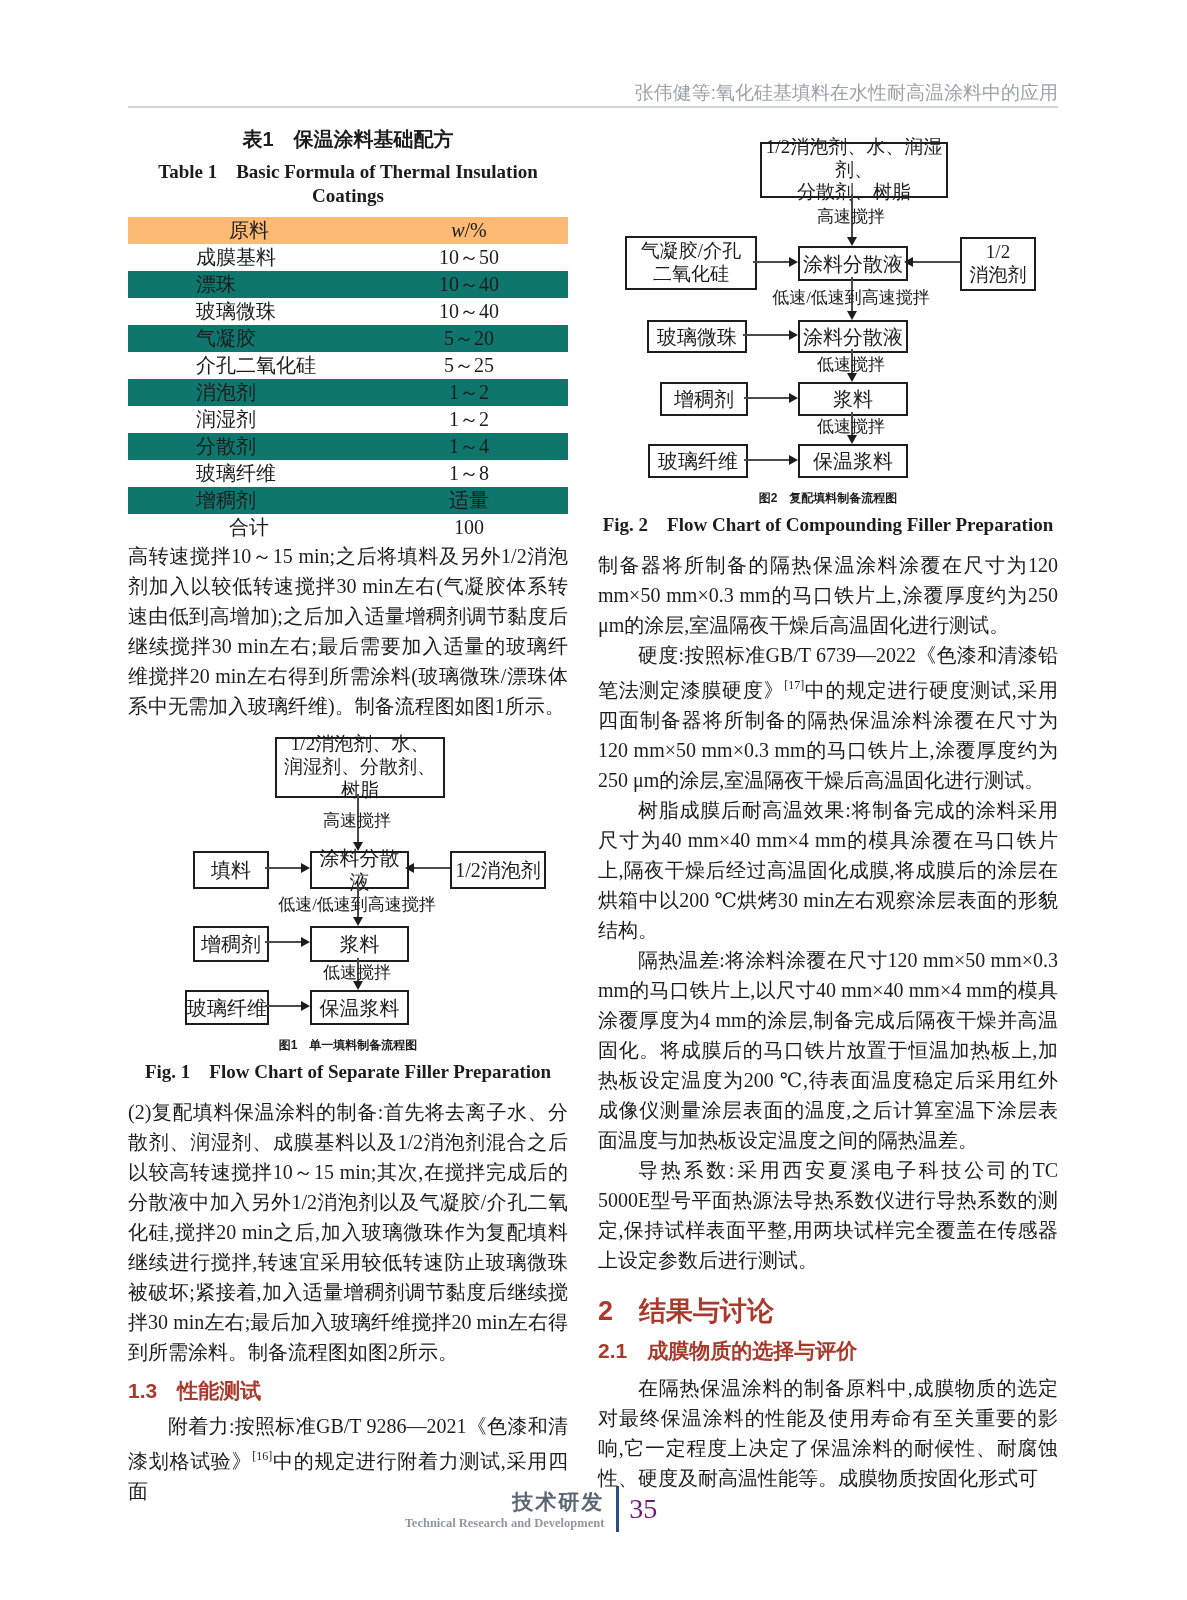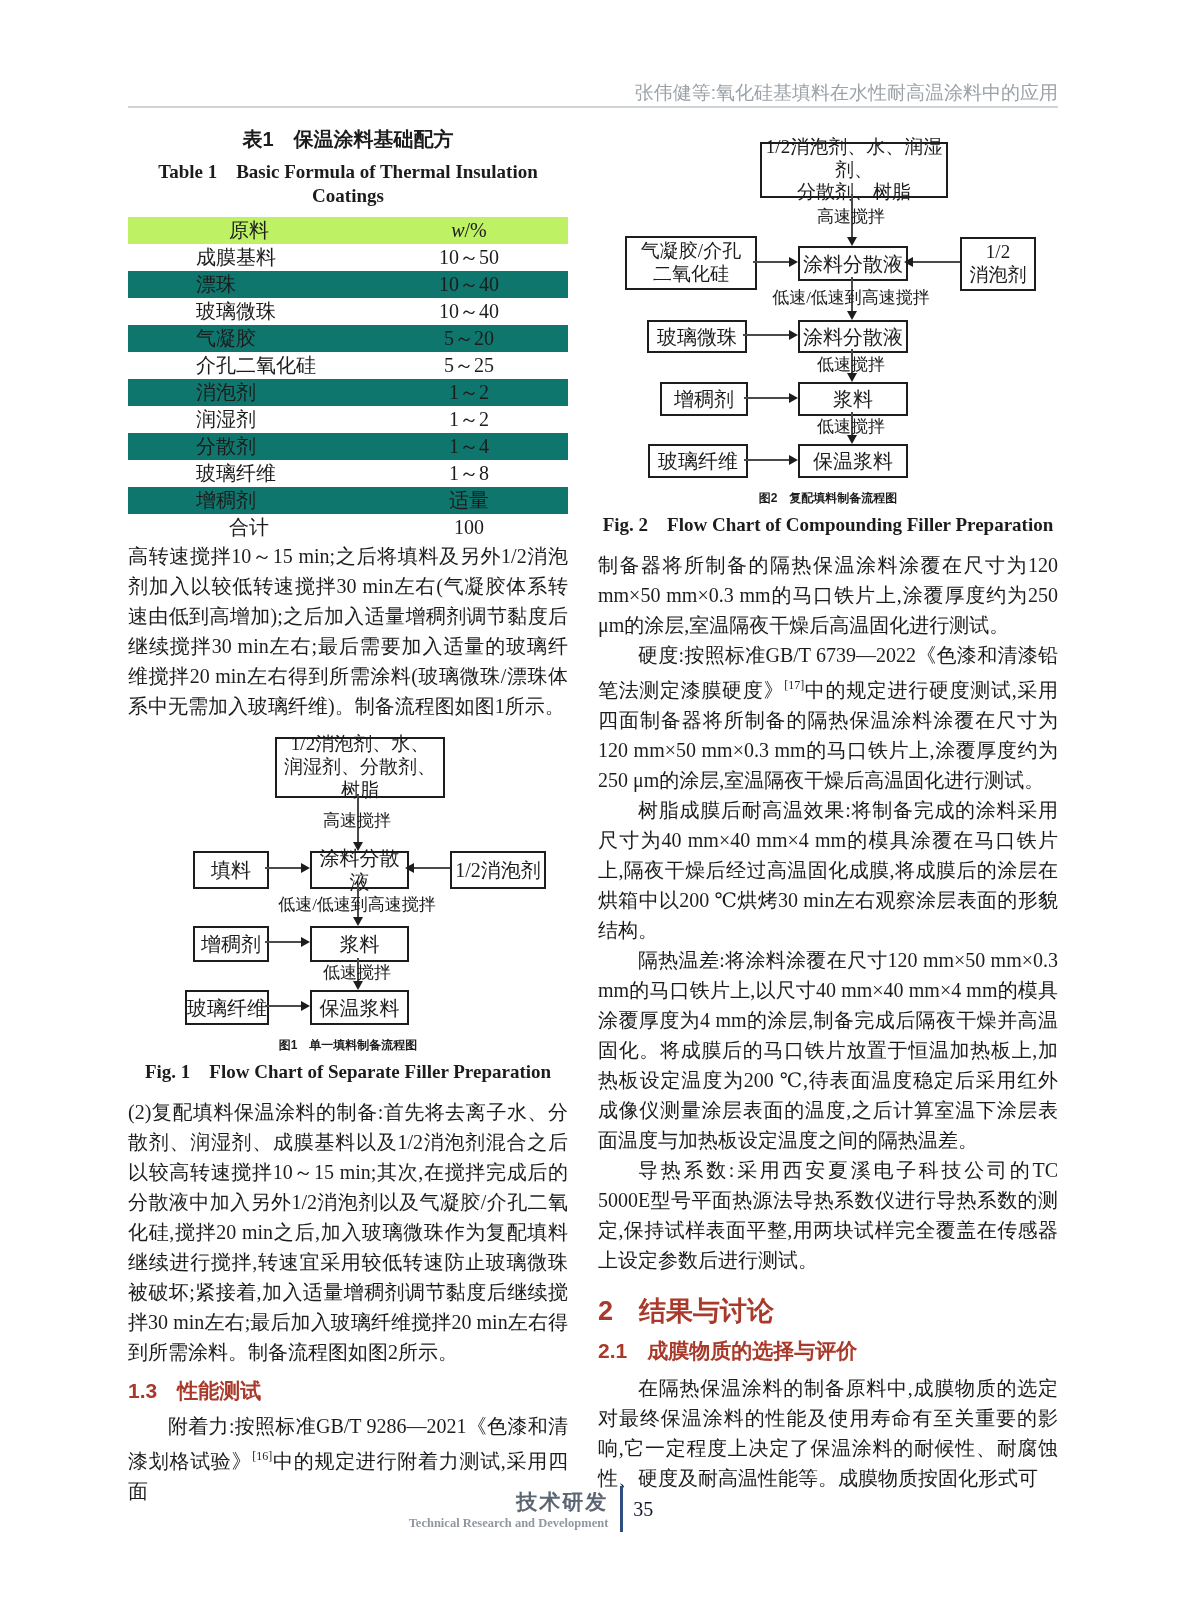--- a/index.html
+++ b/index.html
@@ -12,21 +12,21 @@
   
   .col-left{position:absolute;left:128px;top:126px;width:440px;}
   .col-right{position:absolute;left:598px;top:142px;width:460px;}
   
   .tbl-cap-zh{text-align:center;font-weight:bold;font-size:20px;
         font-family:"Liberation Sans","DejaVu Sans",sans-serif;margin:0;}
   .tbl-cap-en{text-align:center;font-weight:bold;font-size:19px;margin:6px 0 0;}
   
   table.formula{width:100%;border-collapse:collapse;margin-top:10px;font-size:20px;}
   table.formula th,table.formula td{height:27px;padding:0;font-weight:normal;}
-  table.formula th{background:#bef264;}
+  table.formula th{background:#fdba74;}
   table.formula td.name{width:55%;text-align:left;padding-left:68px;}
   table.formula th.name{width:55%;text-align:center;padding-left:0;}
   table.formula td.val,table.formula th.val{width:45%;text-align:center;}
   table.formula tr.stripe{background:#0f766e;}
   table.formula tr.total td.name{text-align:center;padding-left:0;}
   .ital{font-style:italic;}
   
   p.body{font-size:20px;line-height:30px;text-align:justify;margin:0;}
   p.indent{text-indent:2em;}
   sup.ref{font-size:12px;}
@@ -56,21 +56,21 @@
         font-family:"Liberation Sans","DejaVu Sans",sans-serif;margin:16px 0 0;}
   .fig-cap-en{text-align:center;font-weight:bold;font-size:19px;margin:5px 0 12px;}
   
   .footer{position:absolute;top:1486px;left:0;width:1062px;display:flex;
         justify-content:center;align-items:center;}
   .f-text{text-align:right;}
   .f-zh{font-family:"Liberation Sans","DejaVu Sans",sans-serif;font-weight:bold;
         font-size:21px;color:#5c6672;letter-spacing:2px;}
   .f-en{font-size:12.5px;color:#9097a0;font-weight:bold;}
   .f-bar{width:3px;height:46px;background:#2f4e80;margin:0 10px 0 12px;}
-  .f-num{font-size:20px;color:#0f172a;}
+  .f-num{font-size:28px;color:#701a75;}
   .mt10{margin-top:10px;} .mt14{margin-top:14px;} .mt16{margin-top:16px;}
 </style>
 </head>
 <body>
 
 <div class="page">
 
   <div class="running-head">张伟健等:氧化硅基填料在水性耐高温涂料中的应用</div>
   <div class="head-rule"></div>
 

